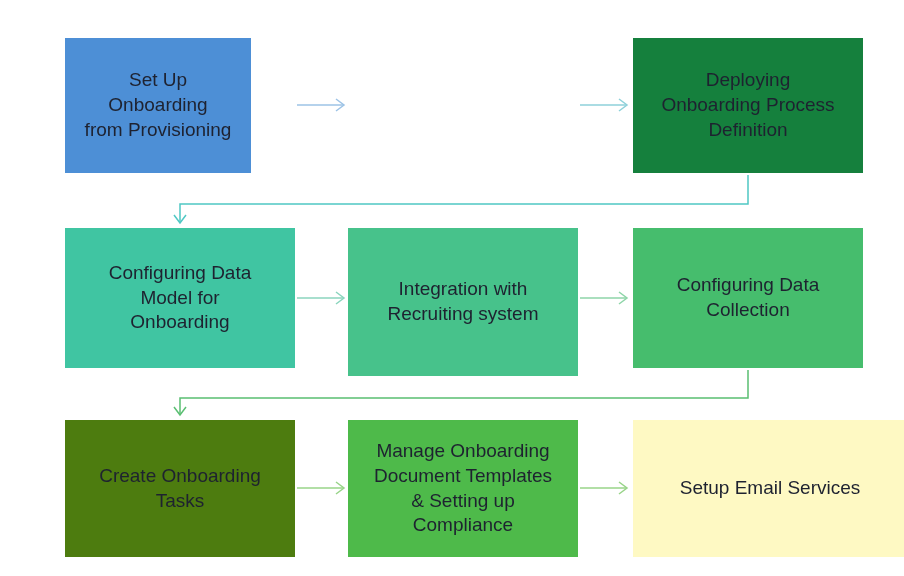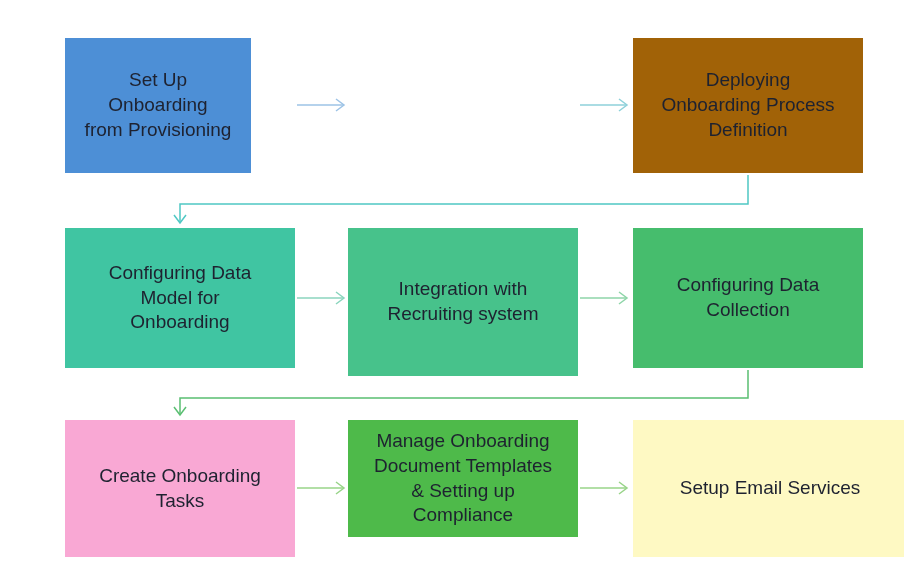--- a/index.html
+++ b/index.html
@@ -84,21 +84,21 @@
       <path d="M619,482 L627,488 L619,494"></path>
     </g>
   </svg>
 
   <div class="box" style="left: 65px; top: 38px; width: 186px; height: 135px; background-color: rgb(77, 143, 214);">
     <span class="label">Set Up Onboarding
 from Provisioning</span>
   </div>
 
 
-  <div class="box" style="left: 633px; top: 38px; width: 230px; height: 135px; background-color: #a16207;">
+  <div class="box" style="left: 633px; top: 38px; width: 230px; height: 135px; background-color: #15803d;">
     <span class="label">Deploying
 Onboarding Process
 Definition</span>
   </div>
 
   <div class="box" style="left: 65px; top: 228px; width: 230px; height: 140px; background-color: rgb(64, 197, 162);">
     <span class="label">Configuring Data
 Model for
 Onboarding</span>
   </div>
@@ -106,26 +106,26 @@
   <div class="box" style="left: 348px; top: 228px; width: 230px; height: 148px; background-color: rgb(71, 194, 139);">
     <span class="label">Integration with
 Recruiting system</span>
   </div>
 
   <div class="box" style="left: 633px; top: 228px; width: 230px; height: 140px; background-color: rgb(70, 189, 109);">
     <span class="label">Configuring Data
 Collection</span>
   </div>
 
-  <div class="box" style="left: 65px; top: 420px; width: 230px; height: 137px; background-color: #f9a8d4;">
+  <div class="box" style="left: 65px; top: 420px; width: 230px; height: 137px; background-color: #4d7c0f;">
     <span class="label">Create Onboarding
 Tasks</span>
   </div>
 
-  <div class="box" style="left: 348px; top: 420px; width: 230px; height: 117px; padding: 8px 22px; background-color: rgb(78, 186, 74);">
+  <div class="box" style="left: 348px; top: 420px; width: 230px; height: 137px; padding: 8px 22px; background-color: rgb(78, 186, 74);">
     <span class="label">Manage Onboarding
 Document Templates
 &amp; Setting up
 Compliance</span>
   </div>
 
   <div class="box" style="left: 633px; top: 420px; width: 274px; height: 137px; background-color: #fef9c3;">
     <span class="label">Setup Email Services</span>
   </div>
 

